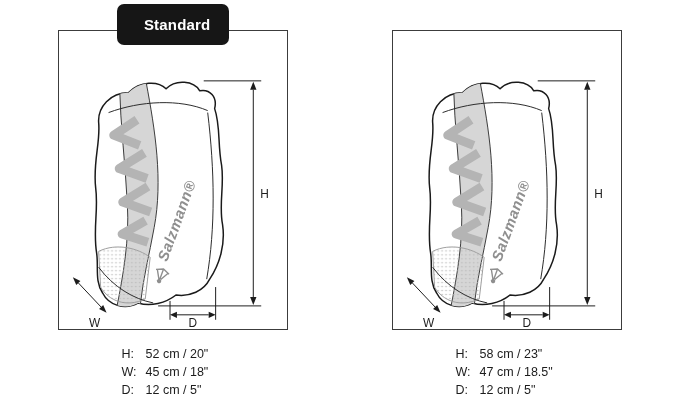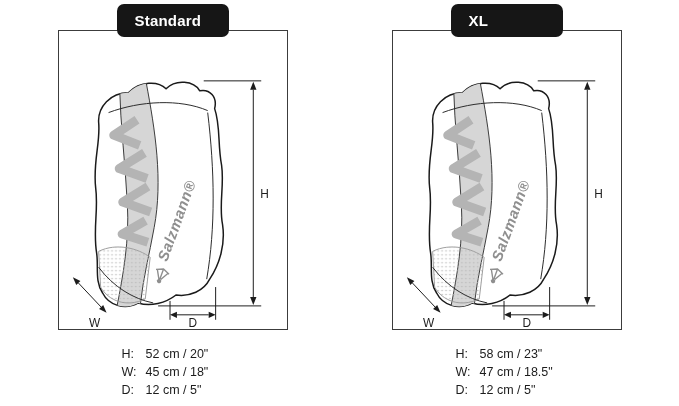--- a/index.html
+++ b/index.html
@@ -14,26 +14,26 @@
     display: flex;
     justify-content: center;
     gap: 104px;
     padding-top: 4px;
   }
   .panel { position: relative; width: 230px; }
   .tab {
     position: absolute;
     top: 0; left: 50%;
     transform: translateX(-50%);
-    min-width: 112px; height: 33px;
+    min-width: 112px; height: 41px;
     background: #161616;
     color: #ffffff;
     font-weight: bold;
     font-size: 15px;
-    display: flex; align-items: center; justify-content: flex-start;
+    display: flex; align-items: center; justify-content: flex-end;
     border-radius: 7px;
     padding: 6px 18px;
     z-index: 2;
     letter-spacing: 0.2px;
   }
   .box {
     margin-top: 26px;
     width: 230px; height: 300px;
     border: 1px solid #3c3c3c;
     background: #ffffff;
@@ -130,23 +130,20 @@
         <span class="dim-value">45 cm / 18"</span>
       </div>
       <div class="dim-row">
         <span class="dim-label">D:</span>
         <span class="dim-value">12 cm / 5"</span>
       </div>
     </div>
   </section>
 
   <section class="panel">
-    <div class="tab">
-      <span>XL</span>
-    </div>
     <div class="box">
       <svg class="diagram" viewBox="0 0 230 300">
         <g>
           <path d="M 70,62 C 82,50 100,50 108,58 C 118,48 136,50 142,60 C 152,58 160,66 157,78 C 163,95 160,115 164,135 C 167,155 161,175 165,195 C 168,215 162,235 152,250 C 146,262 132,268 118,266 C 108,274 92,278 80,274 C 66,282 50,276 44,264 C 36,252 40,238 38,224 C 34,200 40,180 37,158 C 34,132 42,112 40,92 C 39,76 52,62 70,62 Z" fill="#ffffff" stroke="#1a1a1a" stroke-width="1.5"></path>
           <g clip-path="url(#packclip)">
             <path d="M 88,52 C 97,100 105,150 96,198 C 91,226 85,248 82,276 L 58,280 C 65,245 71,210 69,175 C 67,135 62,95 61,54 Z" fill="#d6d6d6" stroke="#3a3a3a" stroke-width="1"></path>
             <g stroke="#b4b4b4" stroke-width="9" fill="none" stroke-linejoin="round" transform="rotate(-6 75 150)">
               <path d="M 85,90 L 60,103 L 85,116"></path>
               <path d="M 89,124 L 62,137 L 89,150"></path>
               <path d="M 89,158 L 62,171 L 89,184"></path>

